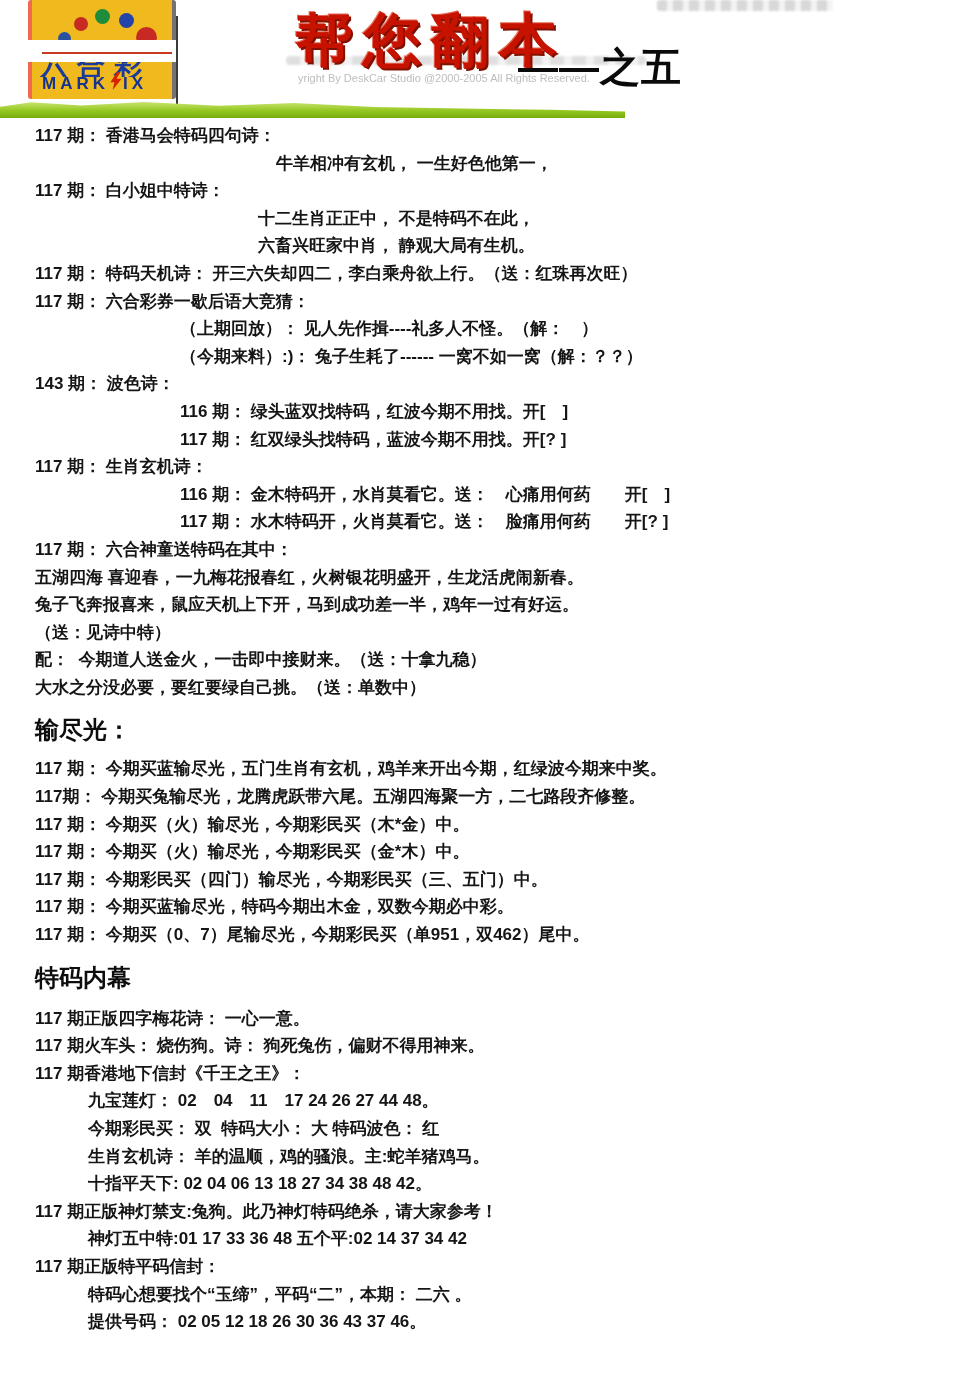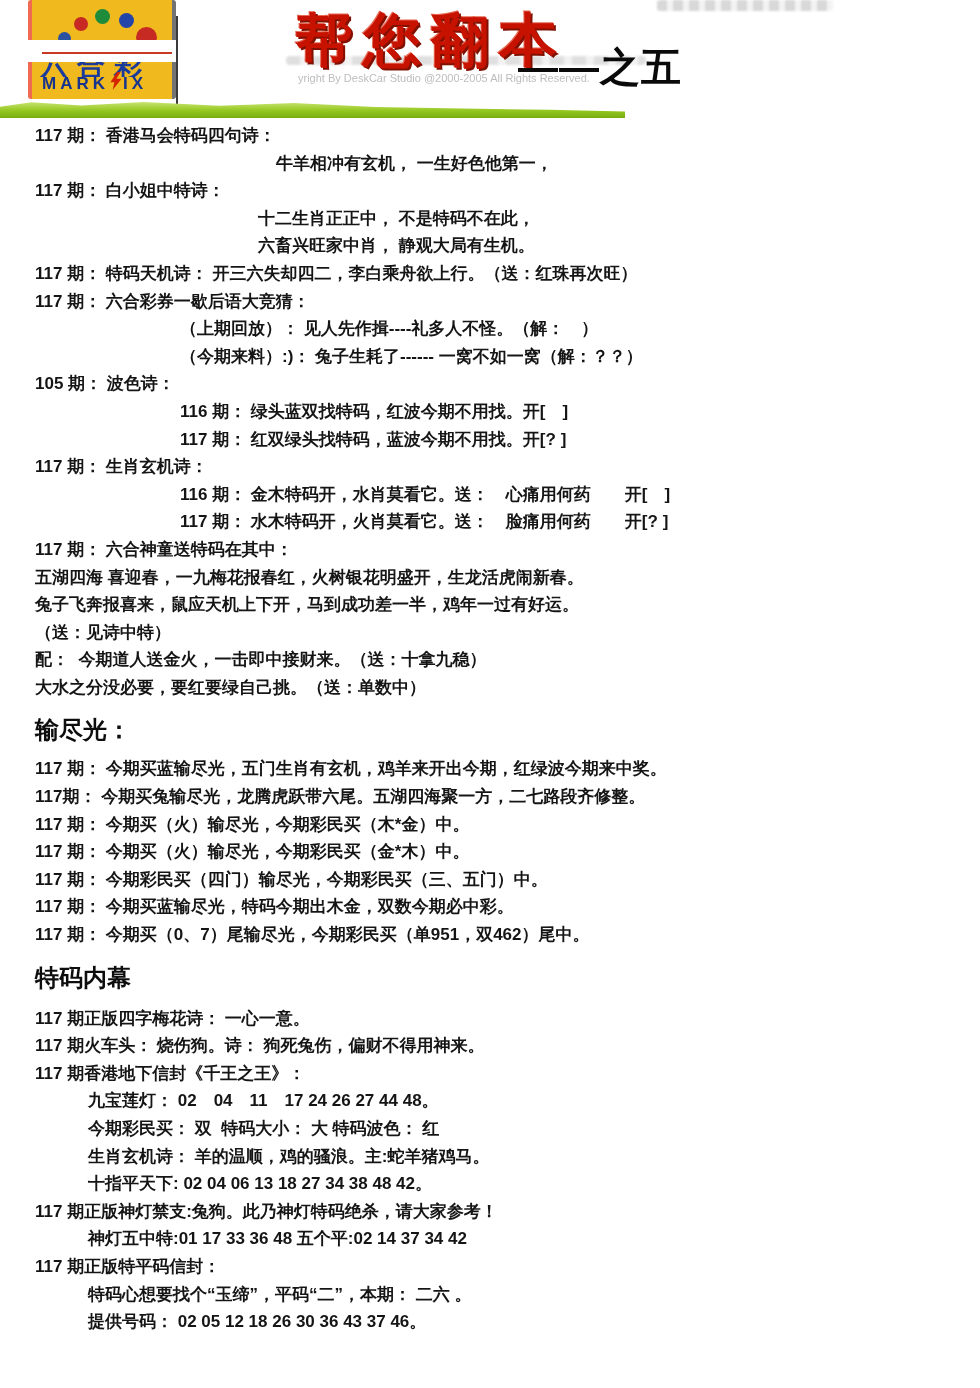--- a/index.html
+++ b/index.html
@@ -106,21 +106,21 @@
     <div>
         <div class="line ind0">117 期： 香港马会特码四句诗：</div>
         <div class="line ind4">牛羊相冲有玄机， 一生好色他第一，</div>
         <div class="line ind0">117 期： 白小姐中特诗：</div>
         <div class="line ind3">十二生肖正正中， 不是特码不在此，</div>
         <div class="line ind3">六畜兴旺家中肖， 静观大局有生机。</div>
         <div class="line ind0">117 期： 特码天机诗： 开三六失却四二，李白乘舟欲上行。（送：红珠再次旺）</div>
         <div class="line ind0">117 期： 六合彩券一歇后语大竞猜：</div>
         <div class="line ind2">（上期回放）： 见人先作揖----礼多人不怪。（解：　）</div>
         <div class="line ind2">（今期来料）:)： 兔子生耗了------ 一窝不如一窝（解：？？）</div>
-        <div class="line ind0">105 期： 波色诗：</div>
+        <div class="line ind0">143 期： 波色诗：</div>
         <div class="line ind2">116 期： 绿头蓝双找特码，红波今期不用找。开[　]</div>
         <div class="line ind2">117 期： 红双绿头找特码，蓝波今期不用找。开[? ]</div>
         <div class="line ind0">117 期： 生肖玄机诗：</div>
         <div class="line ind2">116 期： 金木特码开，水肖莫看它。送：　心痛用何药　　开[　]</div>
         <div class="line ind2">117 期： 水木特码开，火肖莫看它。送：　脸痛用何药　　开[? ]</div>
         <div class="line ind0">117 期： 六合神童送特码在其中：</div>
         <div class="line ind0">五湖四海 喜迎春，一九梅花报春红，火树银花明盛开，生龙活虎闹新春。</div>
         <div class="line ind0">兔子飞奔报喜来，鼠应天机上下开，马到成功差一半，鸡年一过有好运。</div>
         <div class="line ind0">（送：见诗中特）</div>
         <div class="line ind0">配：  今期道人送金火，一击即中接财来。（送：十拿九稳）</div>

